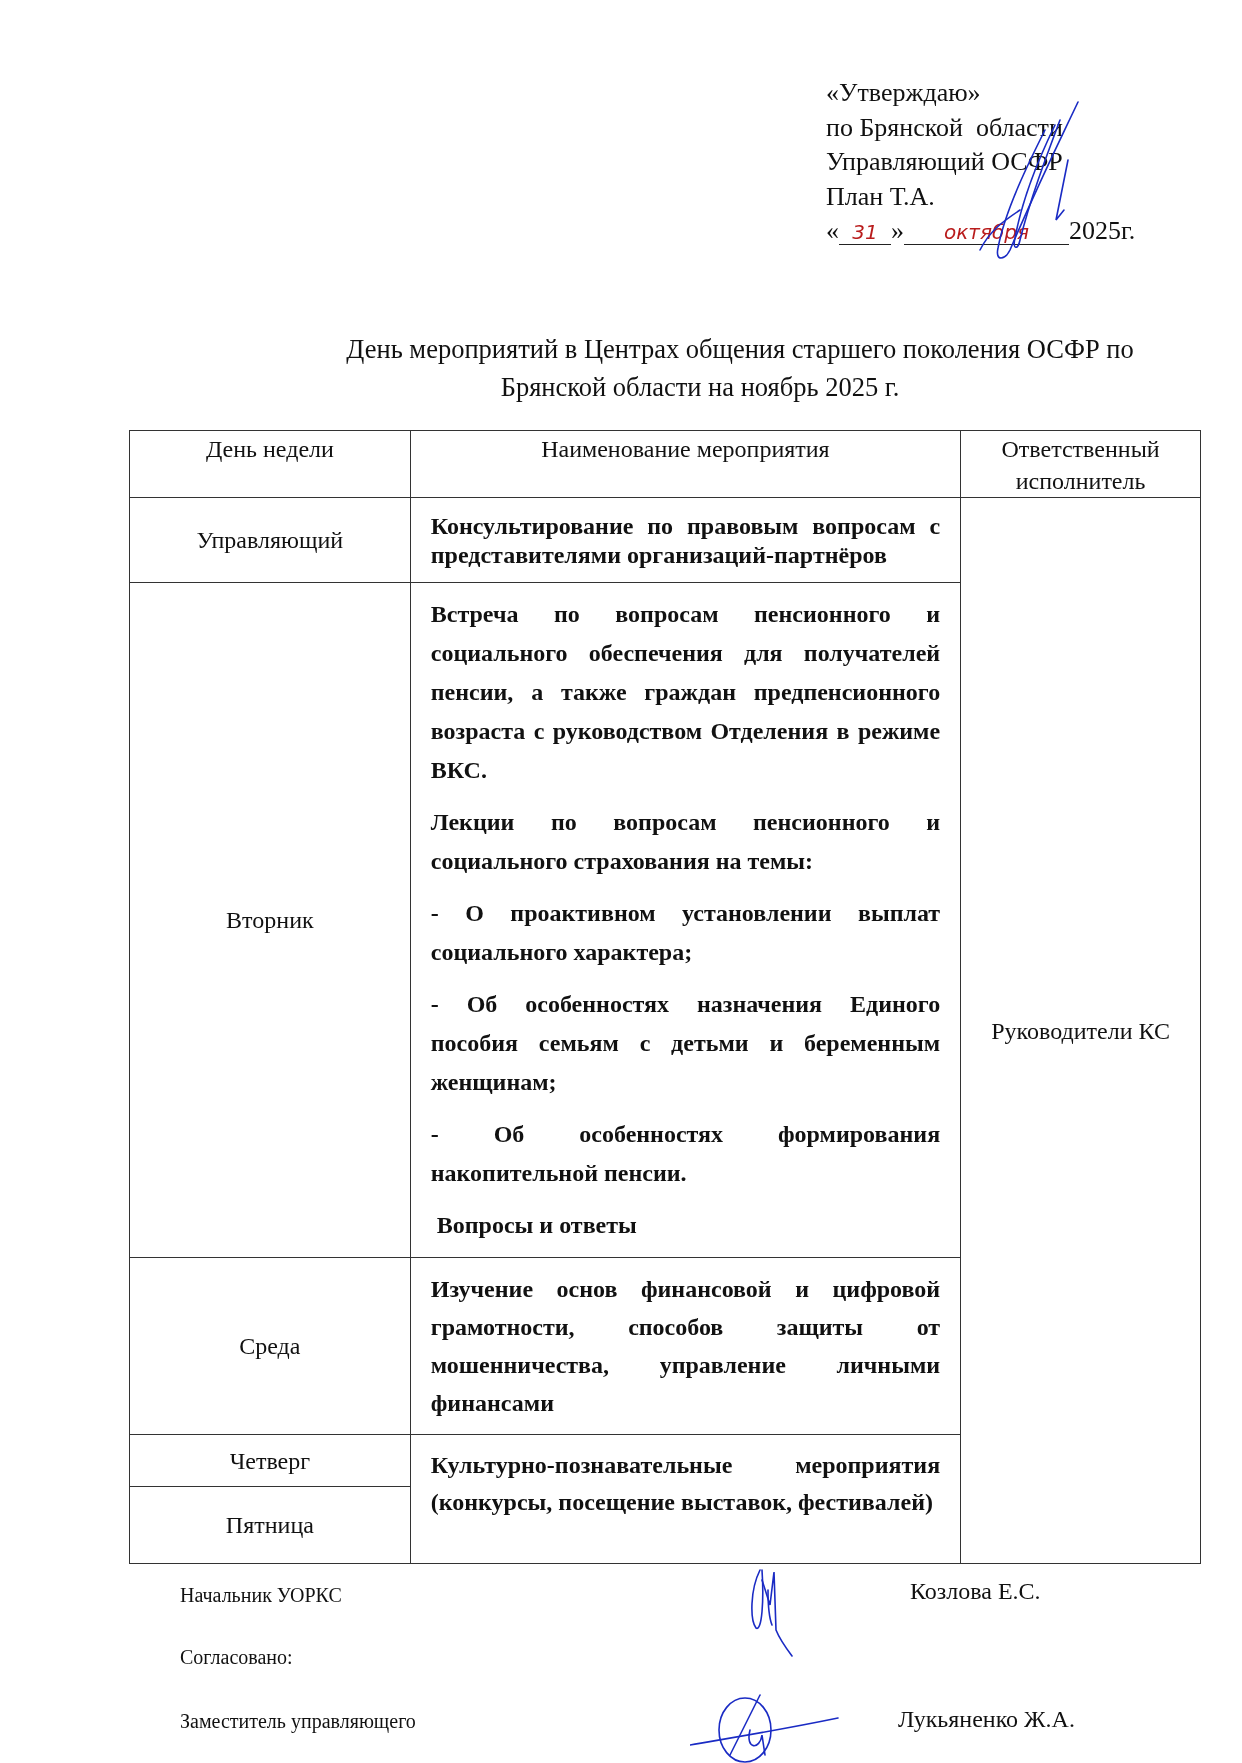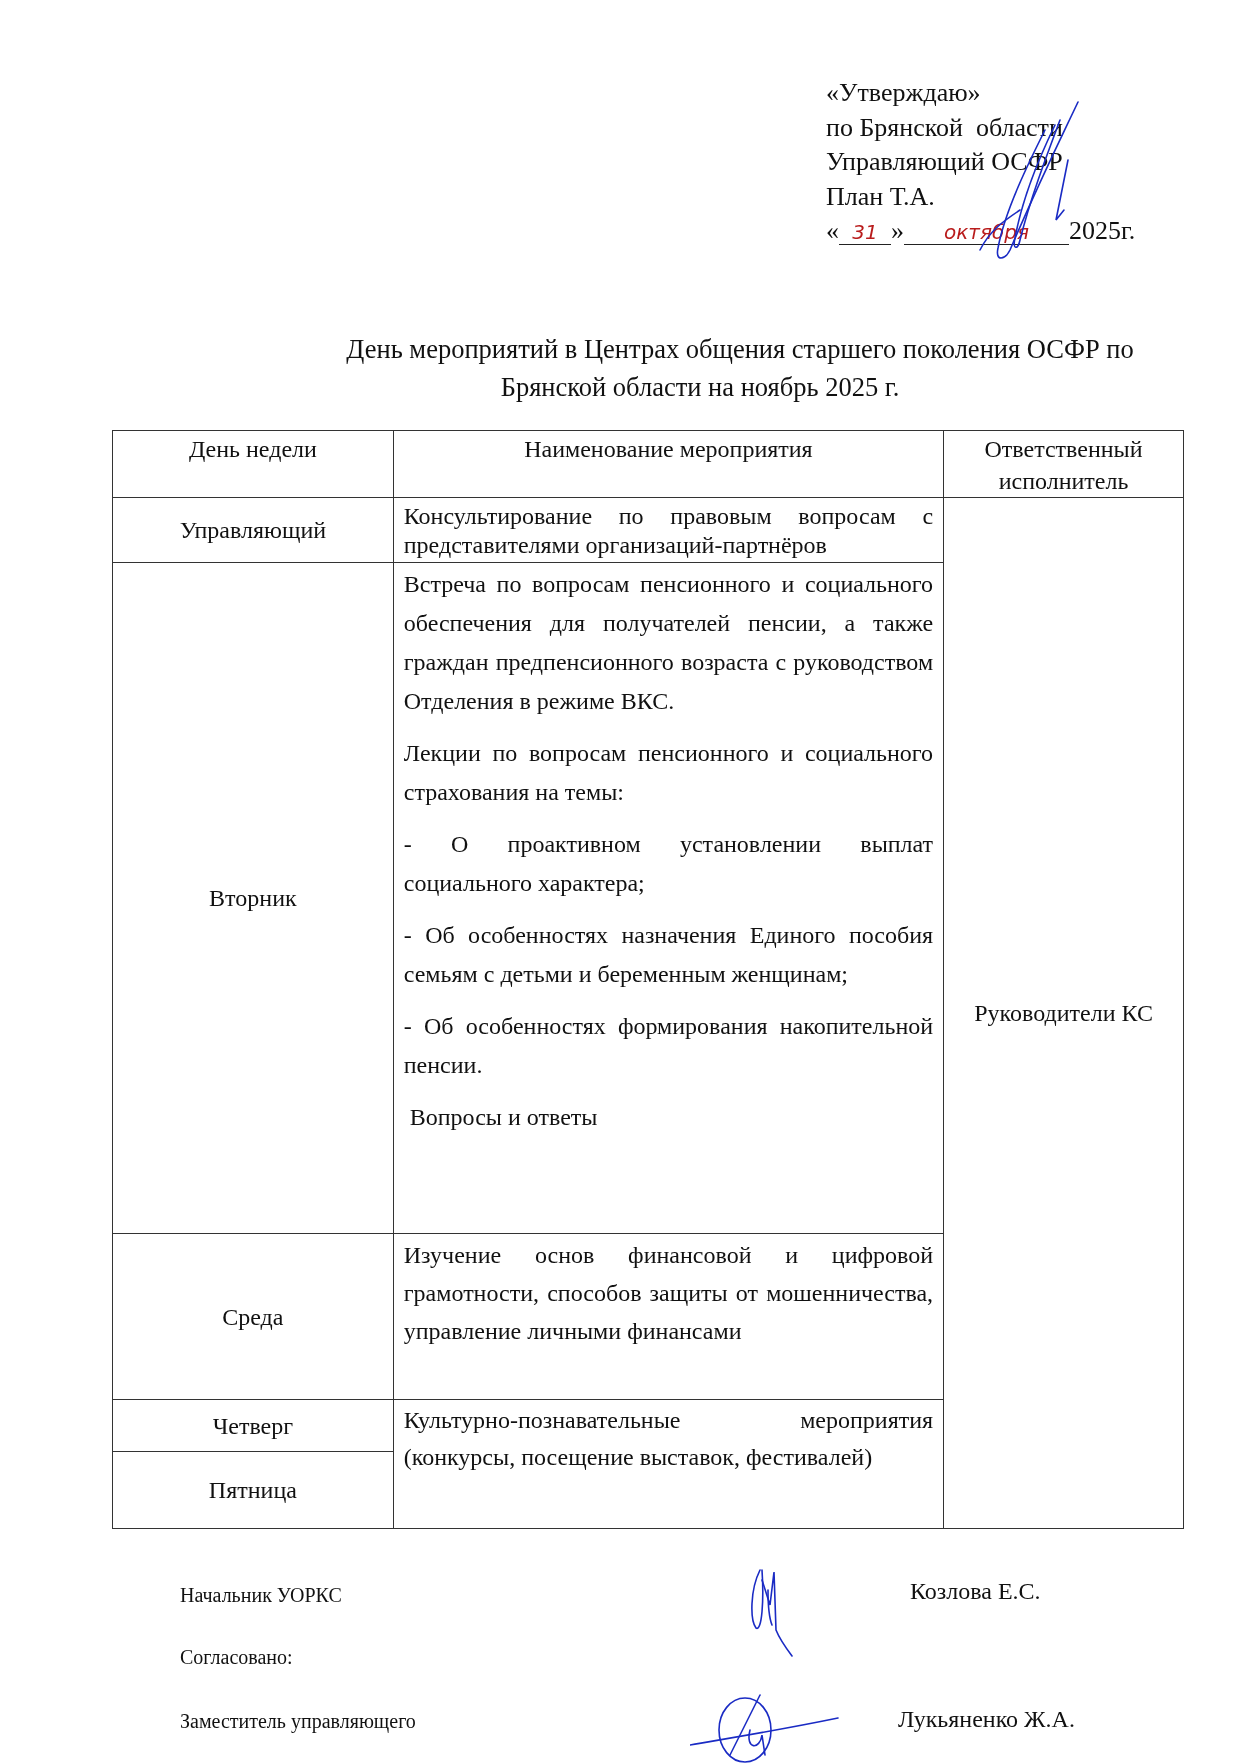--- a/index.html
+++ b/index.html
@@ -23,34 +23,34 @@
   .approval .blank.month { width: 165px; }
   .sig-approve {
     position: absolute; left: 960px; top: 100px; width: 120px; height: 170px;
   }
   .doc-title {
     position: absolute; left: 200px; top: 330px; width: 1000px;
     text-align: center; font-size: 26.5px; line-height: 38px;
   }
   .doc-title .l1 { padding-left: 80px; }
   table.plan {
-    position: absolute; left: 112px; top: 430px;
+    position: absolute; left: 129px; top: 430px;
     width: 1072px; border-collapse: collapse;
     font-size: 24px; line-height: 36px;
   }
   table.plan td, table.plan th {
     border: 1.5px solid #333; padding: 0 8px; vertical-align: middle; font-weight: normal;
   }
   col.c1 { width: 281px; }
   col.c2 { width: 551px; }
   col.c3 { width: 240px; }
   th { text-align: center; vertical-align: top !important; line-height: 32px; padding-top: 2px !important; }
   .day-cell { text-align: center; }
   .act-cell { text-align: justify; vertical-align: top !important; }
-  .act-cell p { margin: 2px; text-align: justify; text-align-last: auto; }
+  .act-cell p { margin: 12px; text-align: justify; text-align-last: auto; font-weight: bold; }
   .act-cell p + p { margin-top: 13px; }
   .resp-cell { text-align: center; }
   .r-head { height: 64px; }
   .r-mon { height: 61px; }
   .r-tue { height: 671px; }
   .r-wed { height: 166px; }
   .r-thu { height: 52px; }
   .r-fri { height: 77px; }
   .r-mon td.act-cell { line-height: 29px; padding-top: 2px; }
   .footer { position: absolute; left: 180px; font-size: 20px; }

